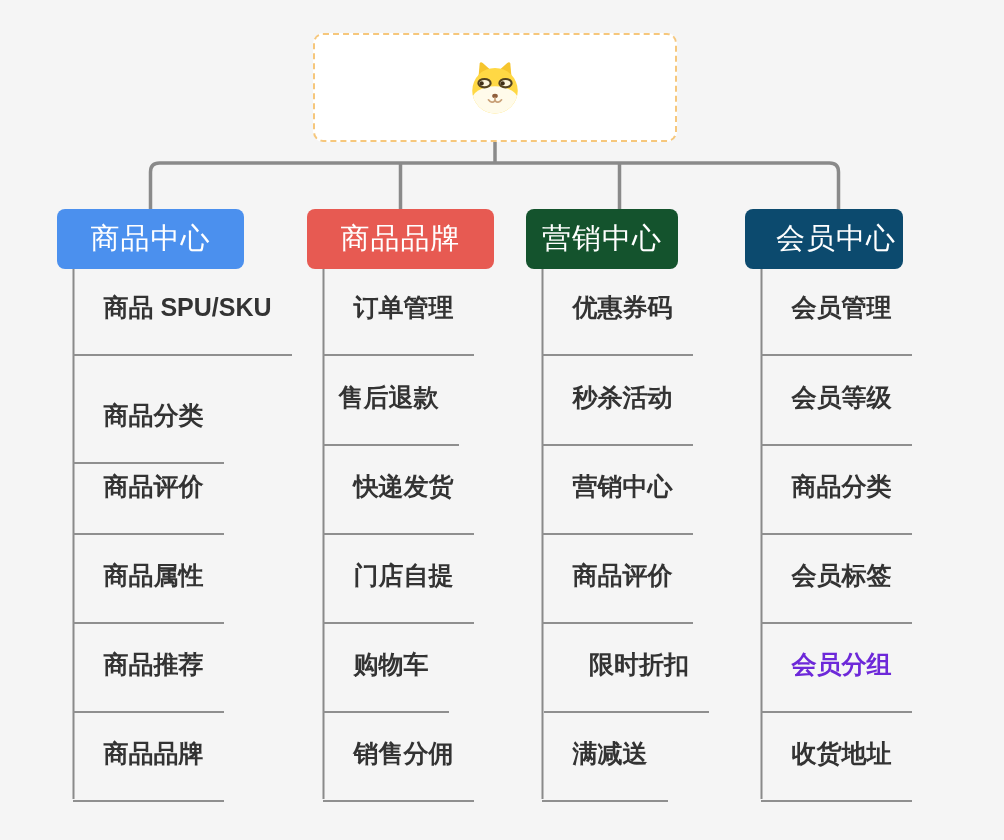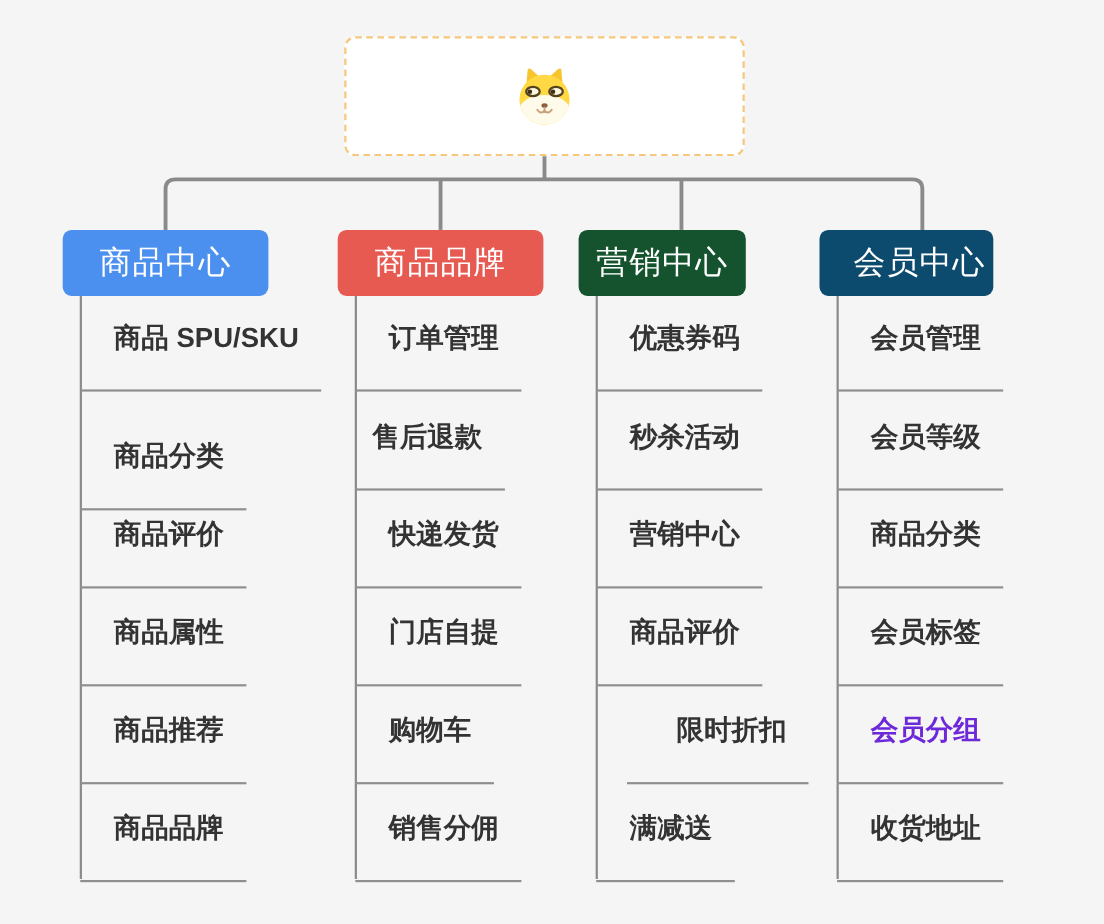--- a/index.html
+++ b/index.html
@@ -120,21 +120,21 @@
       </div>
       <div class="leaf" style="left: 541.5px; top: 384px; height: 62px; border-bottom-color: rgb(143, 143, 143); color: rgb(51, 51, 51);">
         <span>秒杀活动</span>
       </div>
       <div class="leaf" style="left: 541.5px; top: 473px; height: 62px; border-bottom-color: rgb(143, 143, 143); color: rgb(51, 51, 51);">
         <span>营销中心</span>
       </div>
       <div class="leaf" style="left: 541.5px; top: 562px; height: 62px; border-bottom-color: rgb(143, 143, 143); color: rgb(51, 51, 51);">
         <span>商品评价</span>
       </div>
-      <div class="leaf" style="left: 570px; top: 651px; height: 62px; border-bottom-color: rgb(143, 143, 143); color: rgb(51, 51, 51); padding-left: 45px;">
+      <div class="leaf" style="left: 544px; top: 651px; height: 62px; border-bottom-color: rgb(143, 143, 143); color: rgb(51, 51, 51); padding-left: 45px;">
         <span>限时折扣</span>
       </div>
       <div class="leaf" style="left: 541.5px; top: 740px; height: 62px; border-bottom-color: rgb(143, 143, 143); color: rgb(51, 51, 51);">
         <span>满减送</span>
       </div>
       <div class="branch-box" style="left: 745px; top: 209px; width: 158px; height: 60px; background: #0c4a6e; padding-left: 24px;">
         <span>会员中心</span>
       </div>
       <div class="leaf" style="left: 760.5px; top: 294px; height: 62px; border-bottom-color: rgb(143, 143, 143); color: rgb(51, 51, 51);">
         <span>会员管理</span>

